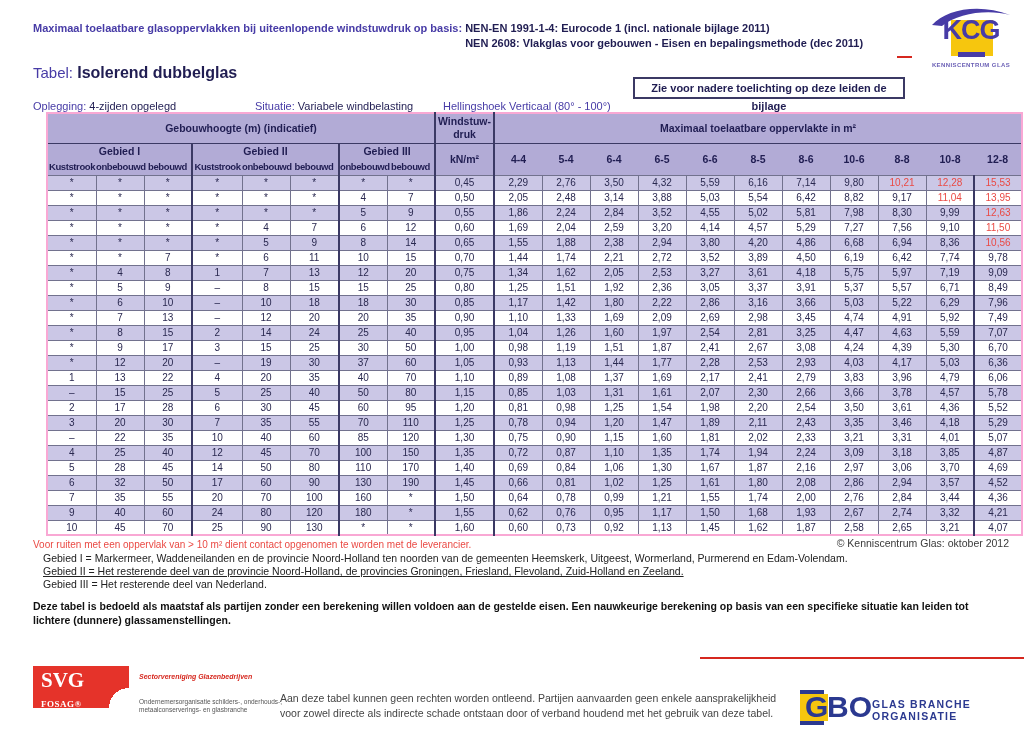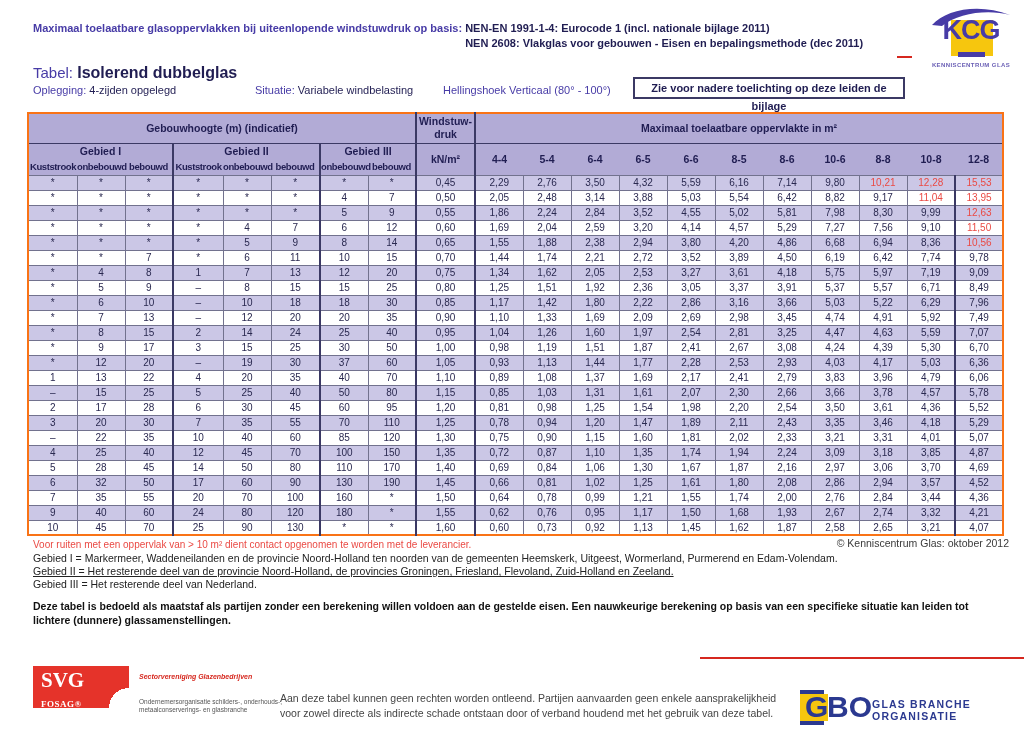--- a/index.html
+++ b/index.html
@@ -17,45 +17,45 @@
   .kcg .swoosh { position: absolute; left: 2px; top: 2px; }
   .kcg .ybox { position: absolute; left: 25px; top: 17px; width: 42px; height: 36px; background: #f6c60e; }
   .kcg .kcg-text { position: absolute; left: 0; top: 12px; width: 90px; text-align: center; font-size: 27px; font-weight: bold; color: #473ba6; letter-spacing: -1px; }
   .kcg .pbar { position: absolute; left: 32px; top: 49px; width: 27px; height: 5px; background: #473ba6; }
   .kcg .caption { position: absolute; left: -8px; top: 59px; width: 106px; text-align: center; font-size: 6px; font-weight: bold; color: #6a5fb5; letter-spacing: 0.4px; }
 
   
   .titleline { position: absolute; left: 33px; top: 64px; font-size: 15px; white-space: nowrap; }
   .titleline .pfx { color: #473ba6; }
   .titleline .name { color: #201d52; font-weight: bold; font-size: 16px; }
-  .metaline { position: absolute; left: 33px; top: 84px; font-size: 11px; white-space: nowrap; color: #201d52; }
+  .metaline { position: absolute; left: 33px; top: 100px; font-size: 11px; white-space: nowrap; color: #201d52; }
   .metaline .lbl { color: #473ba6; }
   .meta-sit { position: absolute; left: 222px; top: 0; }
   .meta-hel { position: absolute; left: 410px; top: 0; color: #473ba6; }
   .metaline { width: 700px; }
   .notebox { position: absolute; left: 633px; top: 77px; width: 272px; height: 22px; border: 2px solid #3b3964; text-align: center; line-height: 18px; font-size: 11px; font-weight: bold; color: #201d52; background: #fff; }
 
   
-  table.glas { position: absolute; left: 27px; top: 112px; width: 976px; border-collapse: collapse; table-layout: fixed; border: 2px solid #f97316; }
+  table.glas { position: absolute; left: 46px; top: 112px; width: 976px; border-collapse: collapse; table-layout: fixed; border: 2px solid #f9a8d4; }
   table.glas th, table.glas td { padding: 0; text-align: center; overflow: visible; white-space: nowrap; }
   thead th { background: #b2abd6; color: #201d52; border: 0; font-weight: bold; }
   .h1th { height: 30px; font-size: 10.5px; border-bottom: 1px solid #3b3964; }
   .gheadcell { height: 16px; font-size: 10.5px; }
   .nameheadcell { height: 16px; font-size: 9.5px; letter-spacing: -0.4px; margin-top: 29px; }
   .windunit, .glasshead { font-size: 10.5px; vertical-align: middle; }
   .gbl { border-left: 2px solid #3b3964 !important; }
   tbody td { height: 15px; font-size: 10px; color: #2a2950; border: 1px solid #72728e; background: #fff; }
   tbody tr.odd td { background: #cbc7e6; }
   tbody td.red { color: #ea4a44; }
   .wind-l1, .wind-l2 { display: block; line-height: 13px; }
 
   
   .fn-red { position: absolute; left: 33px; top: 539px; font-size: 10px; color: #ea4a44; }
   .copyright { position: absolute; right: 15px; top: 537px; font-size: 10.5px; color: #3a3a3a; }
-  .gebied { position: absolute; left: 33px; font-size: 10.5px; color: #222; }
+  .gebied { position: absolute; left: 43px; font-size: 10.5px; color: #222; }
   .g1 { top: 552px; } .g2 { top: 565px; text-decoration: underline; } .g3 { top: 578px; }
   .boldnote { position: absolute; left: 33px; top: 599px; width: 958px; font-size: 10.5px; font-weight: bold; color: #111; line-height: 14px; }
 
   
   .bottom-redline { position: absolute; left: 700px; top: 657px; width: 324px; height: 2px; background: #d6281f; }
   .fosag { position: absolute; left: 33px; top: 666px; width: 96px; height: 42px; color: #fff;
            background: radial-gradient(circle at 100% 100%, #ffffff 0 20px, #e5332a 20px); }
   .fosag .svg-t { font-family: "Liberation Serif", serif; font-size: 21px; font-weight: bold; padding: 4px 0 0 8px; line-height: 21px; }
   .fosag .fosag-t { font-family: "Liberation Serif", serif; font-size: 9px; font-weight: bold; padding-left: 8px; letter-spacing: 0.5px; margin-top: 8px; }
   .fosag-tag { position: absolute; left: 139px; top: 673px; font-size: 7px; font-weight: bold; font-style: italic; color: #d6281f; }

